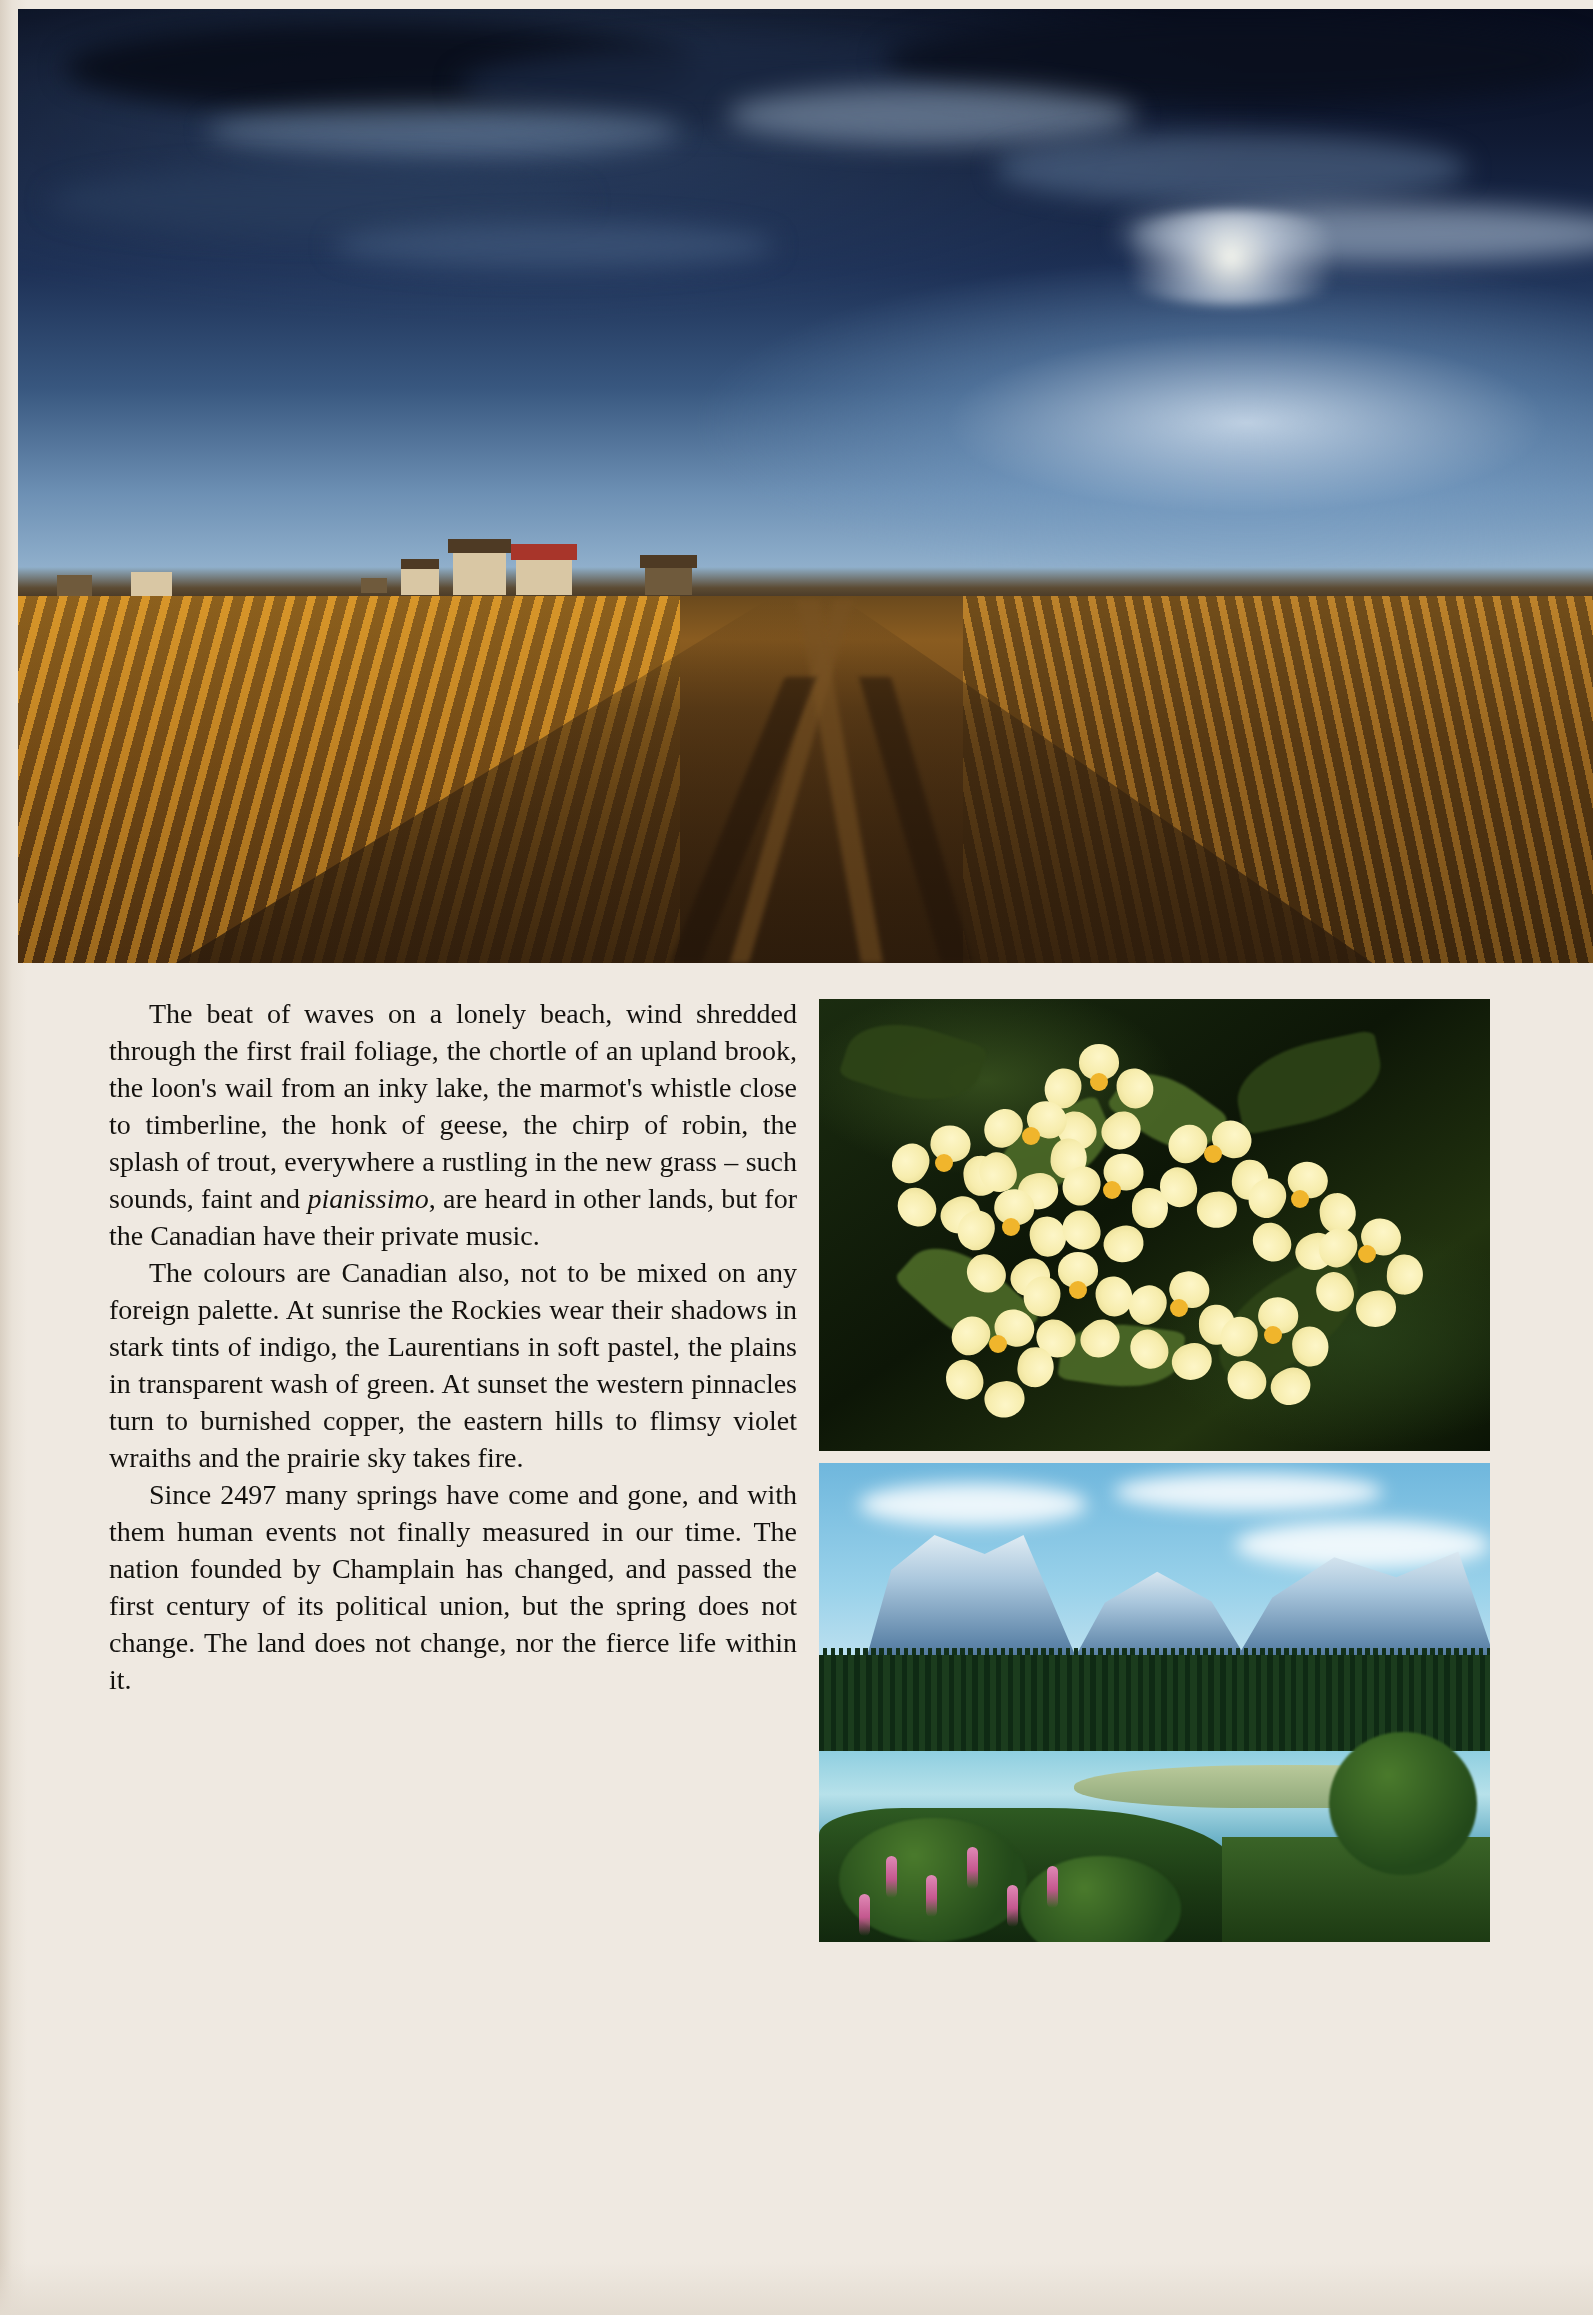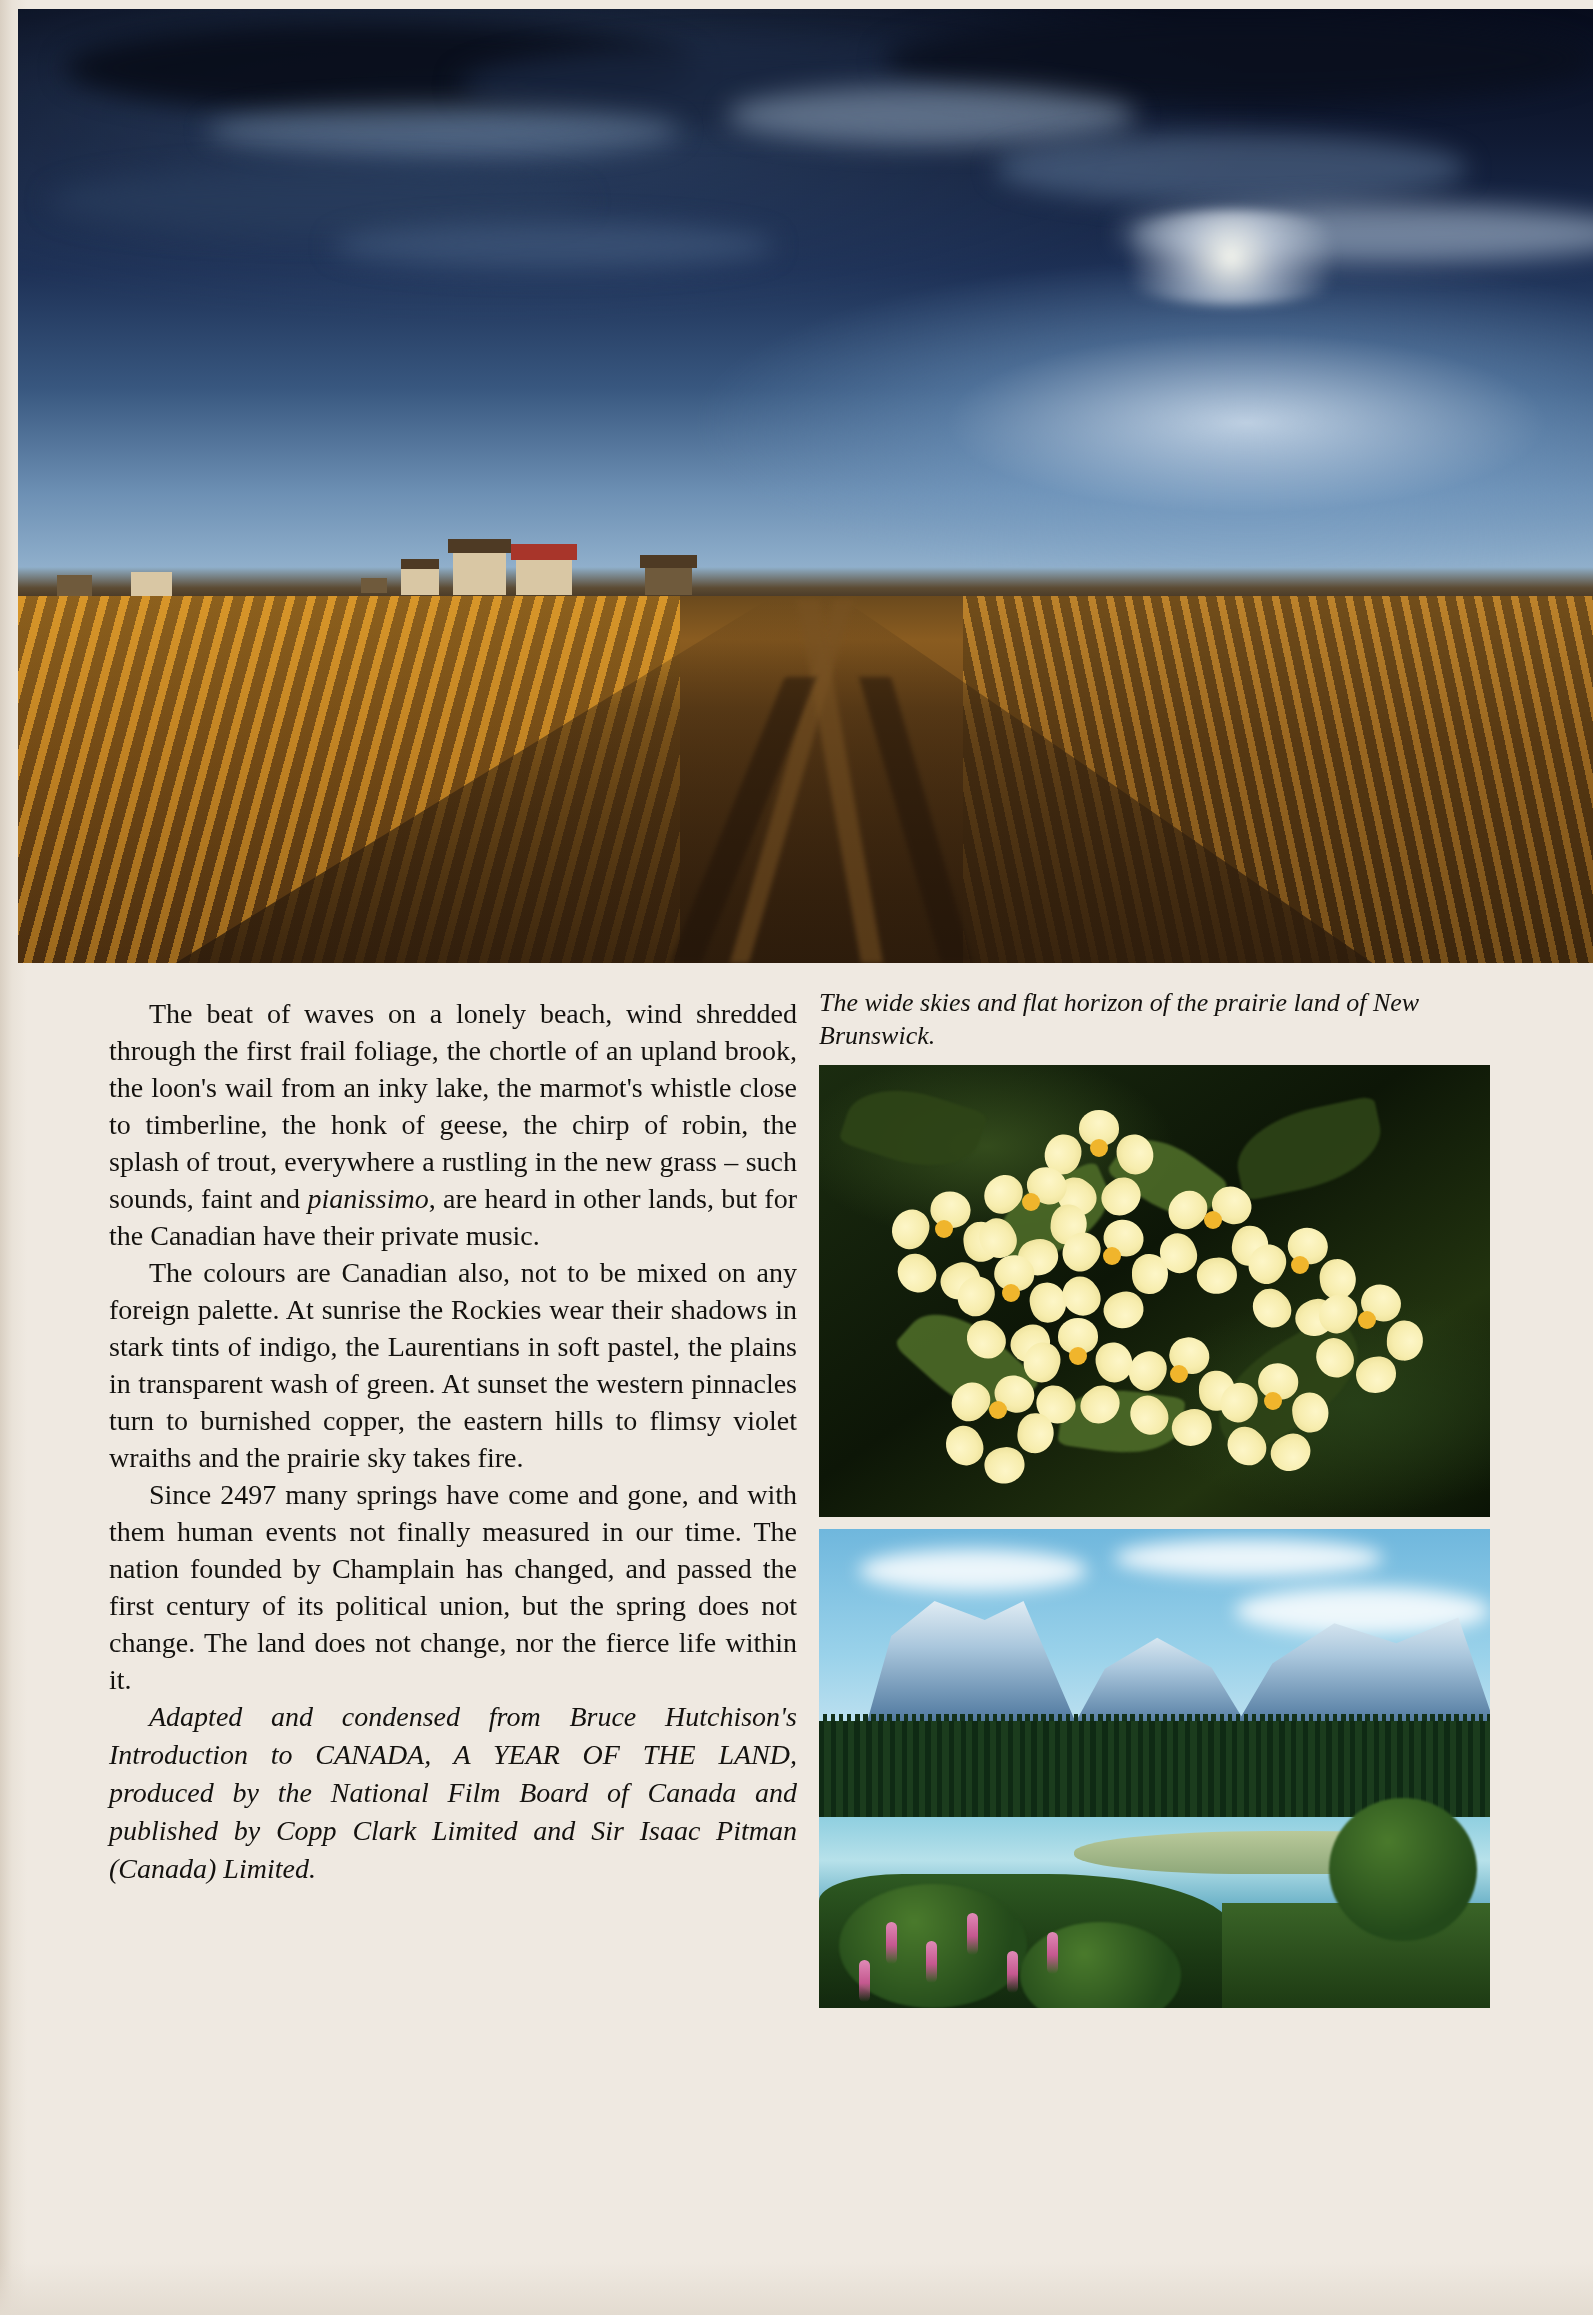--- a/index.html
+++ b/index.html
@@ -310,26 +310,24 @@
     <div class="road-rut rut1"></div>
     <div class="road-rut rut2"></div>
     <div class="road-rut rut3"></div>
     <div class="road-rut rut4"></div>
   </div>
 
   <div class="col-text">
     <p><span>The beat of waves on a lonely beach, wind shredded through the first frail foliage, the chortle of an upland brook, the loon's wail from an inky lake, the marmot's whistle close to timberline, the honk of geese, the chirp of robin, the splash of trout, everywhere a rustling in the new grass – such sounds, faint and </span><em>pianissimo</em><span>, are heard in other lands, but for the Canadian have their private music.</span></p>
     <p>The colours are Canadian also, not to be mixed on any foreign palette. At sunrise the Rockies wear their shadows in stark tints of indigo, the Laurentians in soft pastel, the plains in transparent wash of green. At sunset the western pinnacles turn to burnished copper, the eastern hills to flimsy violet wraiths and the prairie sky takes fire.</p>
     <p>Since 2497 many springs have come and gone, and with them human events not finally measured in our time. The nation founded by Champlain has changed, and passed the first century of its political union, but the spring does not change. The land does not change, nor the fierce life within it.</p>
-    <p class="credit">Adapted and condensed from Bruce Hutchison's Introduction to CANADA, A YEAR OF THE LAND, produced by the National Film Board of Canada and published by Copp Clark Limited and Sir Isaac Pitman (Canada) Limited.</p>
   </div>
 
   <div class="col-right">
 
-    <div class="caption">The wide skies and flat horizon of the prairie land of New Brunswick.</div>
 
     <div class="photo-flowers">
       <div class="fl-bg"></div>
 
       <div class="leaf dk" style="left:4%;  top:6%;  width:20%; height:16%; transform:rotate(18deg);"></div>
       <div class="leaf" style="left:26%; top:26%; width:18%; height:15%; transform:rotate(-24deg);"></div>
       <div class="leaf" style="left:44%; top:18%; width:16%; height:14%; transform:rotate(36deg);"></div>
       <div class="leaf dk" style="left:62%; top:10%; width:22%; height:17%; transform:rotate(-12deg);"></div>
       <div class="leaf" style="left:12%; top:58%; width:20%; height:16%; transform:rotate(42deg);"></div>
       <div class="leaf dk" style="left:58%; top:62%; width:24%; height:18%; transform:rotate(-30deg);"></div>

